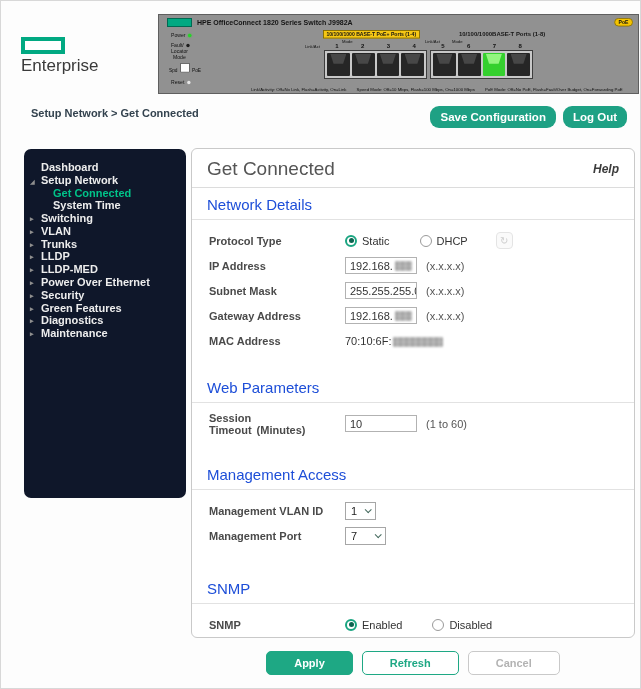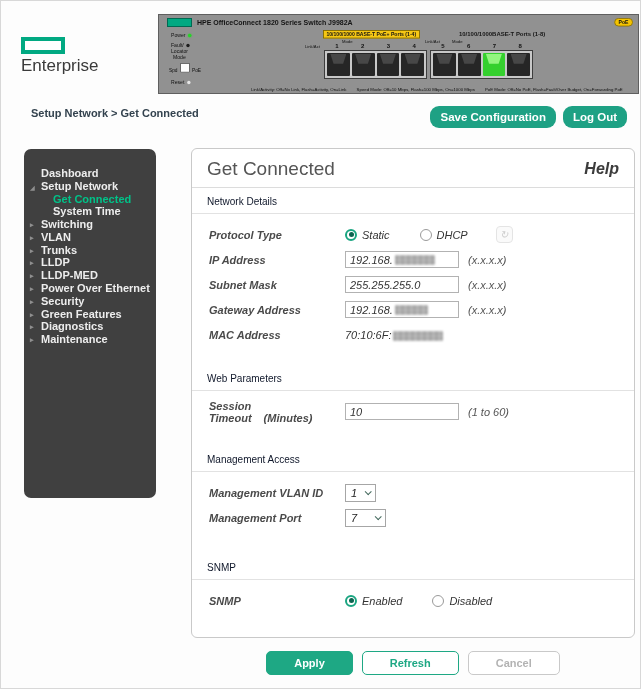--- a/index.html
+++ b/index.html
@@ -38,38 +38,38 @@
   .port.active::after { background:#93f57f; }
   .dp-poe-badge { position:absolute; right:5px; top:3px; background:#f5c400; border:1px solid #8a7000; border-radius:7px; color:#111; font-size:6px; font-weight:bold; padding:1px 4px; transform:scale(0.85); transform-origin:100% 0; }
   .dp-legend { position:absolute; left:92px; bottom:1px; display:flex; gap:14px; font-size:6px; color:#0e0e0e; white-space:nowrap; transform:scale(0.72); transform-origin:0 100%; }
 
   
   .breadcrumb { position:absolute; left:30px; top:106px; font-size:11px; font-weight:bold; color:#33424e; }
   .top-actions { position:absolute; right:13px; top:105px; display:flex; gap:7px; }
   .btn-green { background:#1ea184; color:#fff; font-size:11.5px; font-weight:bold; border:none; border-radius:9px; padding:5px 10px; cursor:pointer; font-family:inherit; }
 
   
-  .sidebar { position:absolute; left:23px; top:148px; width:132px; height:349px; background:#404040; border-radius:7px; padding-top:18px; }
+  .sidebar { position:absolute; left:23px; top:148px; width:162px; height:349px; background:#0f172a; border-radius:7px; padding-top:12px; }
   .side-item { position:relative; font-size:11px; font-weight:bold; color:#ededed; padding-left:17px; line-height:12.6px; margin-bottom:0.2px; cursor:pointer; white-space:nowrap; }
   .side-item.child { padding-left:29px; }
   .side-item.active { color:#00c389; }
   .arrow { position:absolute; left:6px; top:1px; font-size:7px; color:#8f8f8f; }
   .arrow.exp { font-size:6px; top:2px; }
 
   
   .card { position:absolute; left:190px; top:147px; width:444px; height:490px; background:#fff; border:1px solid #c9c9c9; border-radius:6px; overflow:hidden; }
   .card-head { display:flex; justify-content:space-between; align-items:center; padding:9px 15px 7px 15px; border-bottom:1px solid #dcdcdc; }
   .card-title { font-size:19px; color:#555; }
-  .help-link { font-size:16px; font-weight:bold; font-style:italic; color:#3c3c3c; cursor:pointer; }
-  .section-title { font-size:10px; color:#0f172a; padding:8px 15px 6px 15px; border-bottom:1px solid #e2e2e2; }
-  .rows { padding:12px 15px 0 17px;font-style:italic; }
+  .help-link { font-size:12px; font-weight:bold; font-style:italic; color:#3c3c3c; cursor:pointer; }
+  .section-title { font-size:15px; color:#1d4ed8; padding:8px 15px 6px 15px; border-bottom:1px solid #e2e2e2; }
+  .rows { padding:12px 15px 0 17px; }
   .frow { display:flex; align-items:center; height:17px; margin-bottom:8px; }
   .flabel { width:136px; font-size:11px; font-weight:bold; color:#4a4a4a; flex:0 0 136px; }
-  .flabel .unit { margin-left:12px; }
-  .textbox { width:114px; height:17px; border:1px solid #b2b2b2; background:#fff; font-size:11px; color:#333; padding:0 4px; display:flex; align-items:center; overflow:hidden; }
+  .flabel .unit { margin-left:5px; }
+  .textbox { width:72px; height:17px; border:1px solid #b2b2b2; background:#fff; font-size:11px; color:#333; padding:0 4px; display:flex; align-items:center; overflow:hidden; }
   .hint { font-size:11px; color:#555; margin-left:9px; }
   .static-val { font-size:11px; color:#333; display:flex; align-items:flex-end; }
   .redact { display:inline-block; height:10px; margin-left:2px; border-radius:1px; vertical-align:middle;
             background:repeating-linear-gradient(90deg,#cfcfcf 0 3px,#e0e0e0 3px 6px),repeating-linear-gradient(0deg,#d6d6d6 0 2px,#c7c7c7 2px 4px);
             background-blend-mode:multiply; filter:blur(1px); }
   .radio-opt { display:inline-flex; align-items:center; gap:5px; font-size:11px; color:#333; cursor:pointer; }
   .radio-opt + .radio-opt { margin-left:30px; }
   .radio { width:12px; height:12px; border-radius:50%; border:1px solid #9a9a9a; background:#fff; position:relative; flex:0 0 12px; }
   .radio.sel { border:2px solid #1aa581; }
   .radio.sel::after { content:""; position:absolute; inset:1.5px; border-radius:50%; background:#0d6450; }

